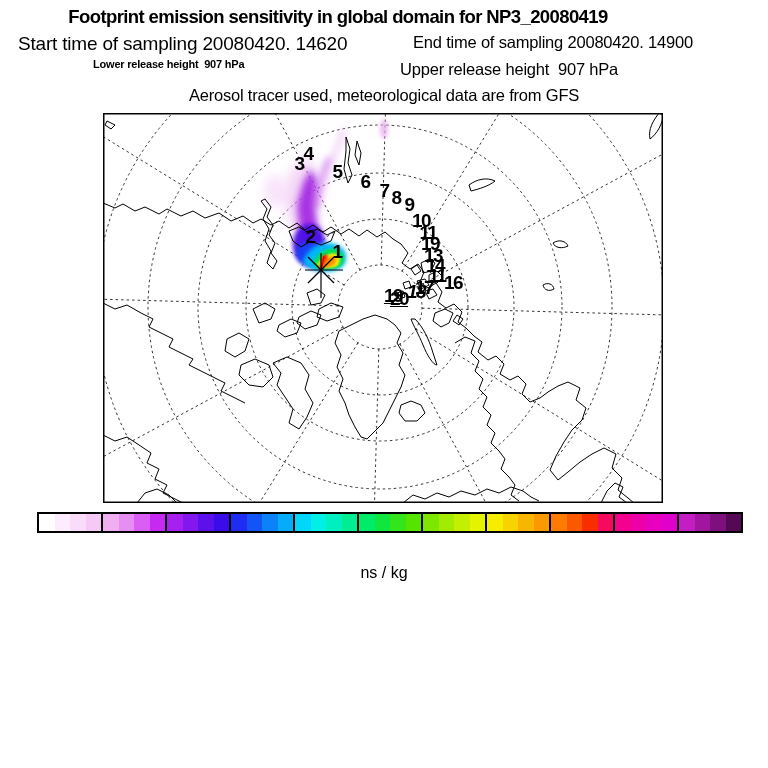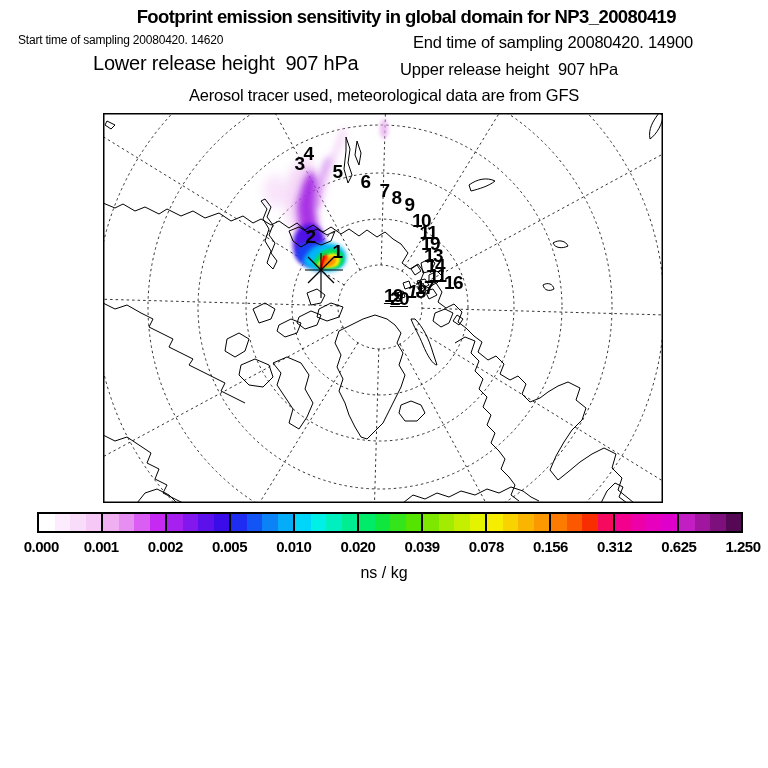--- a/index.html
+++ b/index.html
@@ -1,22 +1,22 @@
 <!DOCTYPE html>
 <html><head>
 <meta charset="utf-8">
 <style>
   html,body{margin:0;padding:0;background:#fff;}
   .page{position:relative;width:768px;height:768px;background:#ffffff;overflow:hidden;
         font-family:"Liberation Sans","DejaVu Sans",sans-serif;color:#000;}
   .hline{position:absolute;white-space:pre;letter-spacing:-0.2px;}
-  .title{top:6px;left:0;width:676px;text-align:right;font-size:18.5px;font-weight:bold;letter-spacing:-0.6px;}
-  .l2a{top:33px;left:18px;font-size:12px;}
+  .title{top:6px;left:0;width:676px;text-align:center;font-size:18.5px;font-weight:bold;letter-spacing:-0.6px;}
+  .l2a{top:33px;left:18px;font-size:19px;}
   .l2b{top:33px;left:413px;font-size:16.5px;}
-  .l3a{top:52px;left:93px;font-size:20px;}
+  .l3a{top:58px;left:93px;font-size:11px;font-weight:bold;}
   .l3b{top:60px;left:400px;font-size:16.5px;}
   .l4{top:86px;left:0;width:768px;text-align:center;font-size:16.5px;}
   .mapbox{position:absolute;left:103px;top:113px;width:560px;height:390px;}
   .mapbox svg{position:absolute;left:0;top:0;}
   #traj{position:absolute;left:0;top:0;width:560px;height:390px;pointer-events:none;}
   #traj span{position:absolute;transform:translate(-50%,-50%);font-weight:bold;font-size:19px;letter-spacing:-1.5px;}
   #cbar{position:absolute;left:37px;top:512px;width:706px;height:21px;display:flex;
         border:2px solid #000;box-sizing:border-box;}
   .cgroup{flex:1 1 0;display:flex;border-left:2px solid #000;}
   .cgroup:first-child{border-left:none;}
@@ -228,29 +228,15 @@
         <div class="ccell" style="background: rgb(231, 0, 189);"></div>
         <div class="ccell" style="background: rgb(223, 0, 203);"></div>
       </div>
       <div class="cgroup">
         <div class="ccell" style="background: rgb(195, 30, 195);"></div>
         <div class="ccell" style="background: rgb(160, 22, 159);"></div>
         <div class="ccell" style="background: rgb(125, 16, 124);"></div>
         <div class="ccell" style="background: rgb(85, 8, 84);"></div>
       </div>
     </div>
-  <div id="cticks">
-      <span style="left: 0px; transform: translateX(-38%);">0.000</span>
-      <span style="left: 64.1818px;">0.001</span>
-      <span style="left: 128.364px;">0.002</span>
-      <span style="left: 192.545px;">0.005</span>
-      <span style="left: 256.727px;">0.010</span>
-      <span style="left: 320.909px;">0.020</span>
-      <span style="left: 385.091px;">0.039</span>
-      <span style="left: 449.273px;">0.078</span>
-      <span style="left: 513.455px;">0.156</span>
-      <span style="left: 577.636px;">0.312</span>
-      <span style="left: 641.818px;">0.625</span>
-      <span style="left: 706px;">1.250</span>
-    </div>
   <div class="units">ns / kg</div>
 
 </div>
 
 </body></html>

